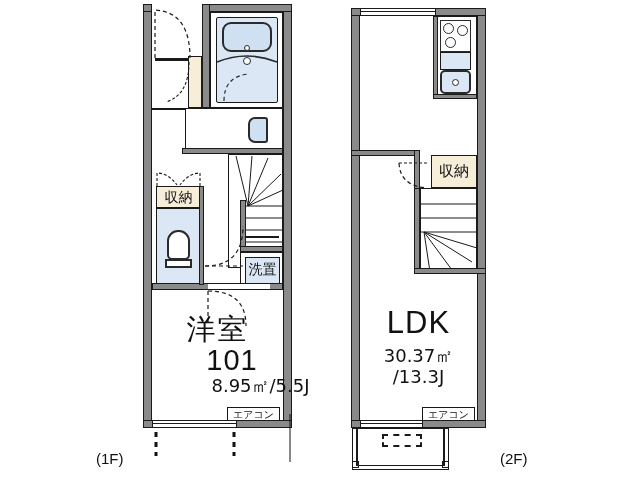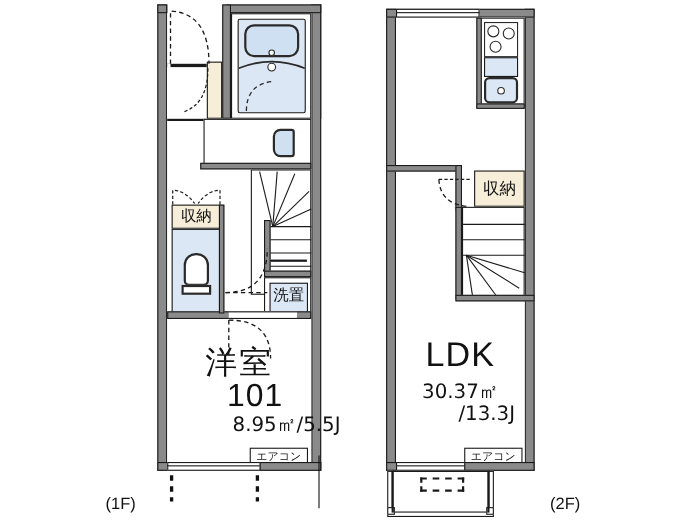--- a/index.html
+++ b/index.html
@@ -209,21 +209,21 @@
 
       <line x1="424" y1="232" x2="452" y2="270" stroke="#1a1a1a" stroke-width="1"></line>
       <line x1="424" y1="232" x2="472" y2="262" stroke="#1a1a1a" stroke-width="1"></line>
       <line x1="424" y1="232" x2="477" y2="248" stroke="#1a1a1a" stroke-width="1"></line>
       <line x1="424" y1="232" x2="430" y2="272" stroke="#1a1a1a" stroke-width="1"></line>
     </svg>
     <div class="b wall" style="left:414px;top:268px;width:72px;height:6px;"></div>
 
     <div class="roomname" style="left:351px;top:305px;width:135px;font-size:31px;letter-spacing:1px;font-family:'Liberation Sans',sans-serif;">LDK</div>
     <div class="roomname" style="left:351px;top:344px;width:135px;font-size:18px;">30.37㎡</div>
-    <div class="roomname" style="left:351px;top:366px;width:135px;font-size:18px;margin-left:24px;">/13.3J</div>
+    <div class="roomname" style="left:351px;top:366px;width:135px;font-size:18px;">/13.3J</div>
 
     <div class="tiny-box" style="left:422px;top:407px;width:53px;height:16px;font-size:10px;">
       <span>エアコン</span>
     </div>
 
     <div class="b" style="left:360px;top:420px;width:118px;height:8px;background:#ffffff;border:1px solid #1a1a1a;"></div>
     <div class="b" style="left:360px;top:423px;width:118px;height:1px;background:#1a1a1a;"></div>
     <div class="b wall" style="left:422px;top:420px;width:64px;height:8px;"></div>
 
     <div class="b" style="left:352px;top:428px;width:97px;height:42px;background:#ffffff;border:1px solid #1a1a1a;"></div>

